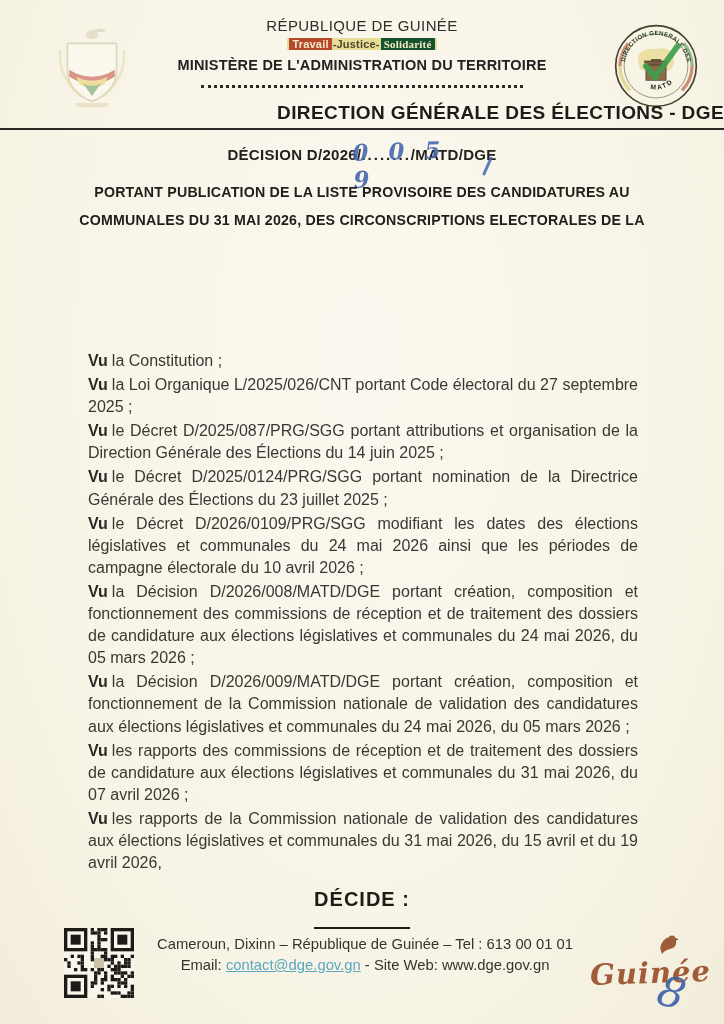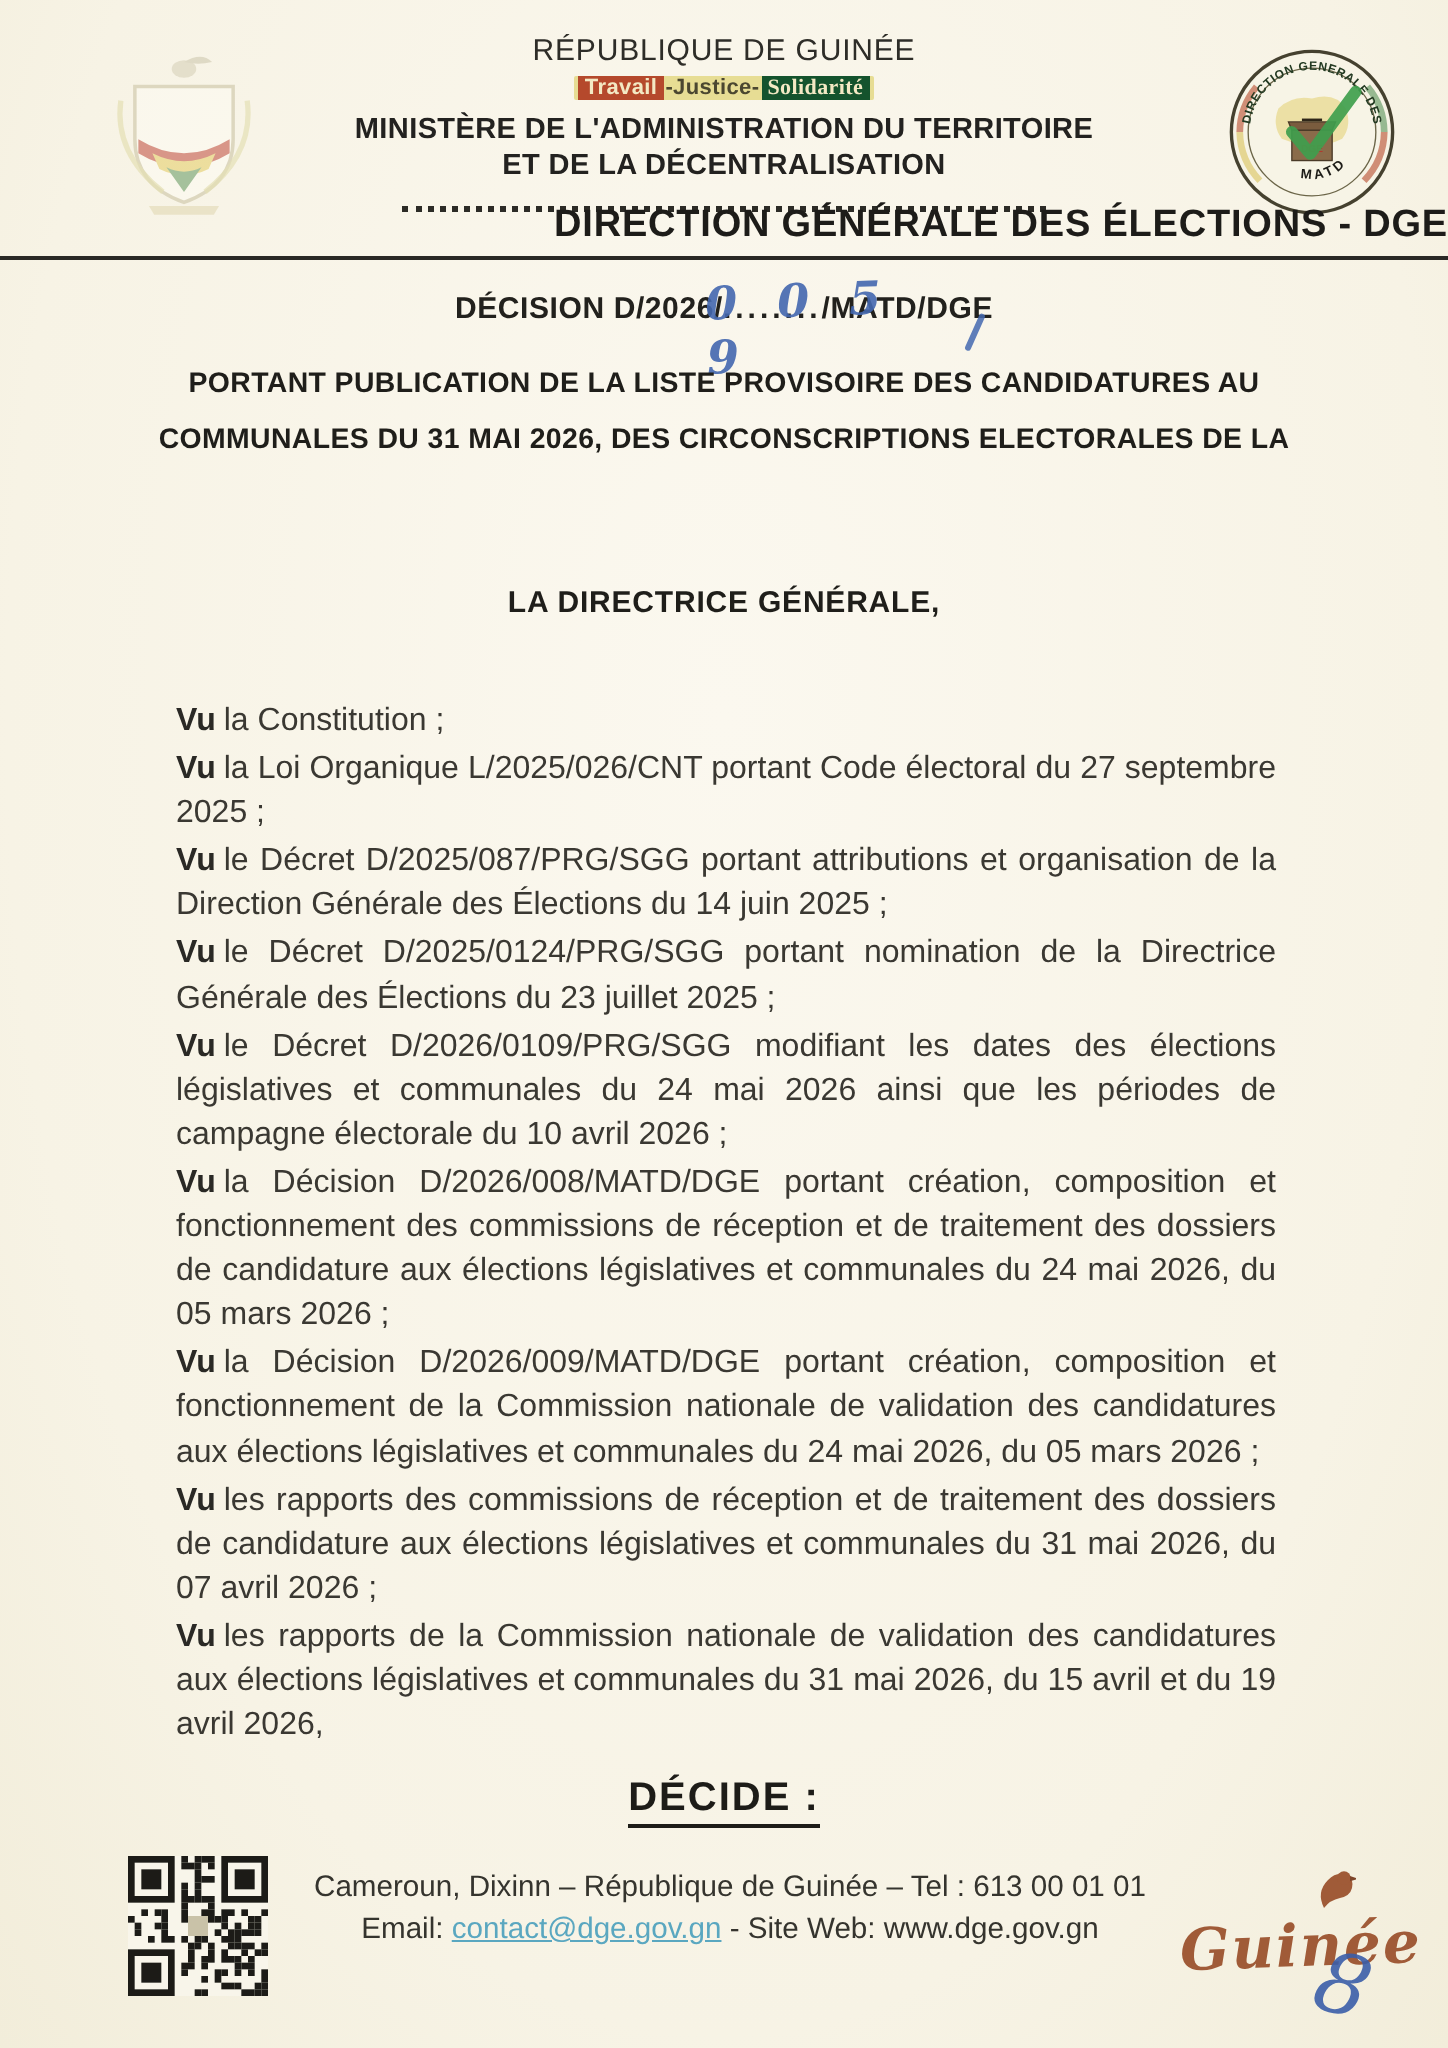--- a/index.html
+++ b/index.html
@@ -45,21 +45,21 @@
   .salutation{position:absolute;top:293px;left:0;width:100%;text-align:center;
     font-weight:bold;font-size:15px;color:#1f1e1a;letter-spacing:.4px;}
   
   .body-text{position:absolute;top:350px;left:88px;width:550px;
     font-size:16px;line-height:22.1px;color:#3a3832;text-align:justify;}
   .body-text p{margin:0 0 2px 0;}
   .body-text strong{color:#2a2925;margin-right:4px;}
   
   .decide{position:absolute;top:888px;left:0;width:100%;text-align:center;}
   .decide span{display:inline-block;font-weight:bold;font-size:20px;letter-spacing:1px;
-    color:#1d1c18;border-bottom:2.5px solid #1d1c18;padding-bottom:1px;}
+    color:#1d1c18;border-bottom:2.5px solid #1d1c18;padding-bottom:16px;}
   
   .footer{position:absolute;left:0;top:922px;width:100%;height:102px;}
   .qr{position:absolute;left:64px;top:6px;width:70px;height:70px;}
   .footer-center{position:absolute;left:150px;top:12px;width:430px;text-align:center;
     font-size:14.8px;line-height:21px;color:#35342e;}
   .footer-center a{color:#5aa7c0;text-decoration:underline;}
   .brand{position:absolute;right:18px;top:8px;width:120px;height:90px;}
   .brand-text{position:absolute;left:4px;top:26px;
     font-family:"DejaVu Serif", serif;font-style:italic;font-weight:bold;
     font-size:29px;color:#a05b38;letter-spacing:1px;transform:rotate(-2deg);}
@@ -85,21 +85,20 @@
       <path d="M14 30 q-4 30 24 52" fill="none" stroke="#d9d394" stroke-width="3" opacity=".7"></path>
       <path d="M86 30 q4 30 -24 52" fill="none" stroke="#d9d394" stroke-width="3" opacity=".7"></path>
       <path d="M30 90 h40 l-3 5 h-34 z" fill="#e2d9b4"></path>
     </svg>
 
     <div class="header-center">
       <div class="republic">RÉPUBLIQUE DE GUINÉE</div>
       <div class="motto"><span class="m1">Travail</span><span class="m2">-Justice-</span><span class="m3">Solidarité</span></div>
       <div class="ministry">
         <div>MINISTÈRE DE L'ADMINISTRATION DU TERRITOIRE</div>
-        <div>ET DE LA DÉCENTRALISATION</div>
       </div>
       <div class="dots-sep"></div>
     </div>
 
     <svg class="seal" viewBox="0 0 100 100">
       <defs>
         <path id="arcTop" d="M 50 50 m -37 0 a 37 37 0 1 1 74 0"></path>
         <path id="arcBot" d="M 50 50 m -28 0 a 28 28 0 1 0 56 0"></path>
       </defs>
       <circle cx="50" cy="50" r="48" fill="#f7f4e6" stroke="#45412f" stroke-width="2"></circle>
@@ -132,21 +131,20 @@
       <span class="hand-number">0 0 5 9</span>
       <span class="hand-tail"></span>
     </span>
   </div>
 
   <div class="doc-title">
     <div>PORTANT PUBLICATION DE LA LISTE PROVISOIRE DES CANDIDATURES AU</div>
     <div>COMMUNALES DU 31 MAI 2026, DES CIRCONSCRIPTIONS ELECTORALES DE LA</div>
   </div>
 
-  <div class="salutation">LA DIRECTRICE GÉNÉRALE,</div>
 
   <div class="body-text">
     <p><strong>Vu</strong><span>la Constitution ;</span></p>
     <p><strong>Vu</strong><span>la Loi Organique L/2025/026/CNT portant Code électoral du 27 septembre 2025 ;</span></p>
     <p><strong>Vu</strong><span>le Décret D/2025/087/PRG/SGG portant attributions et organisation de la Direction Générale des Élections du 14 juin 2025 ;</span></p>
     <p><strong>Vu</strong><span>le Décret D/2025/0124/PRG/SGG portant nomination de la Directrice Générale des Élections du 23 juillet 2025 ;</span></p>
     <p><strong>Vu</strong><span>le Décret D/2026/0109/PRG/SGG modifiant les dates des élections législatives et communales du 24 mai 2026 ainsi que les périodes de campagne électorale du 10 avril 2026 ;</span></p>
     <p><strong>Vu</strong><span>la Décision D/2026/008/MATD/DGE portant création, composition et fonctionnement des commissions de réception et de traitement des dossiers de candidature aux élections législatives et communales du 24 mai 2026, du 05 mars 2026 ;</span></p>
     <p><strong>Vu</strong><span>la Décision D/2026/009/MATD/DGE portant création, composition et fonctionnement de la Commission nationale de validation des candidatures aux élections législatives et communales du 24 mai 2026, du 05 mars 2026 ;</span></p>
     <p><strong>Vu</strong><span>les rapports des commissions de réception et de traitement des dossiers de candidature aux élections législatives et communales du 31 mai 2026, du 07 avril 2026 ;</span></p>

